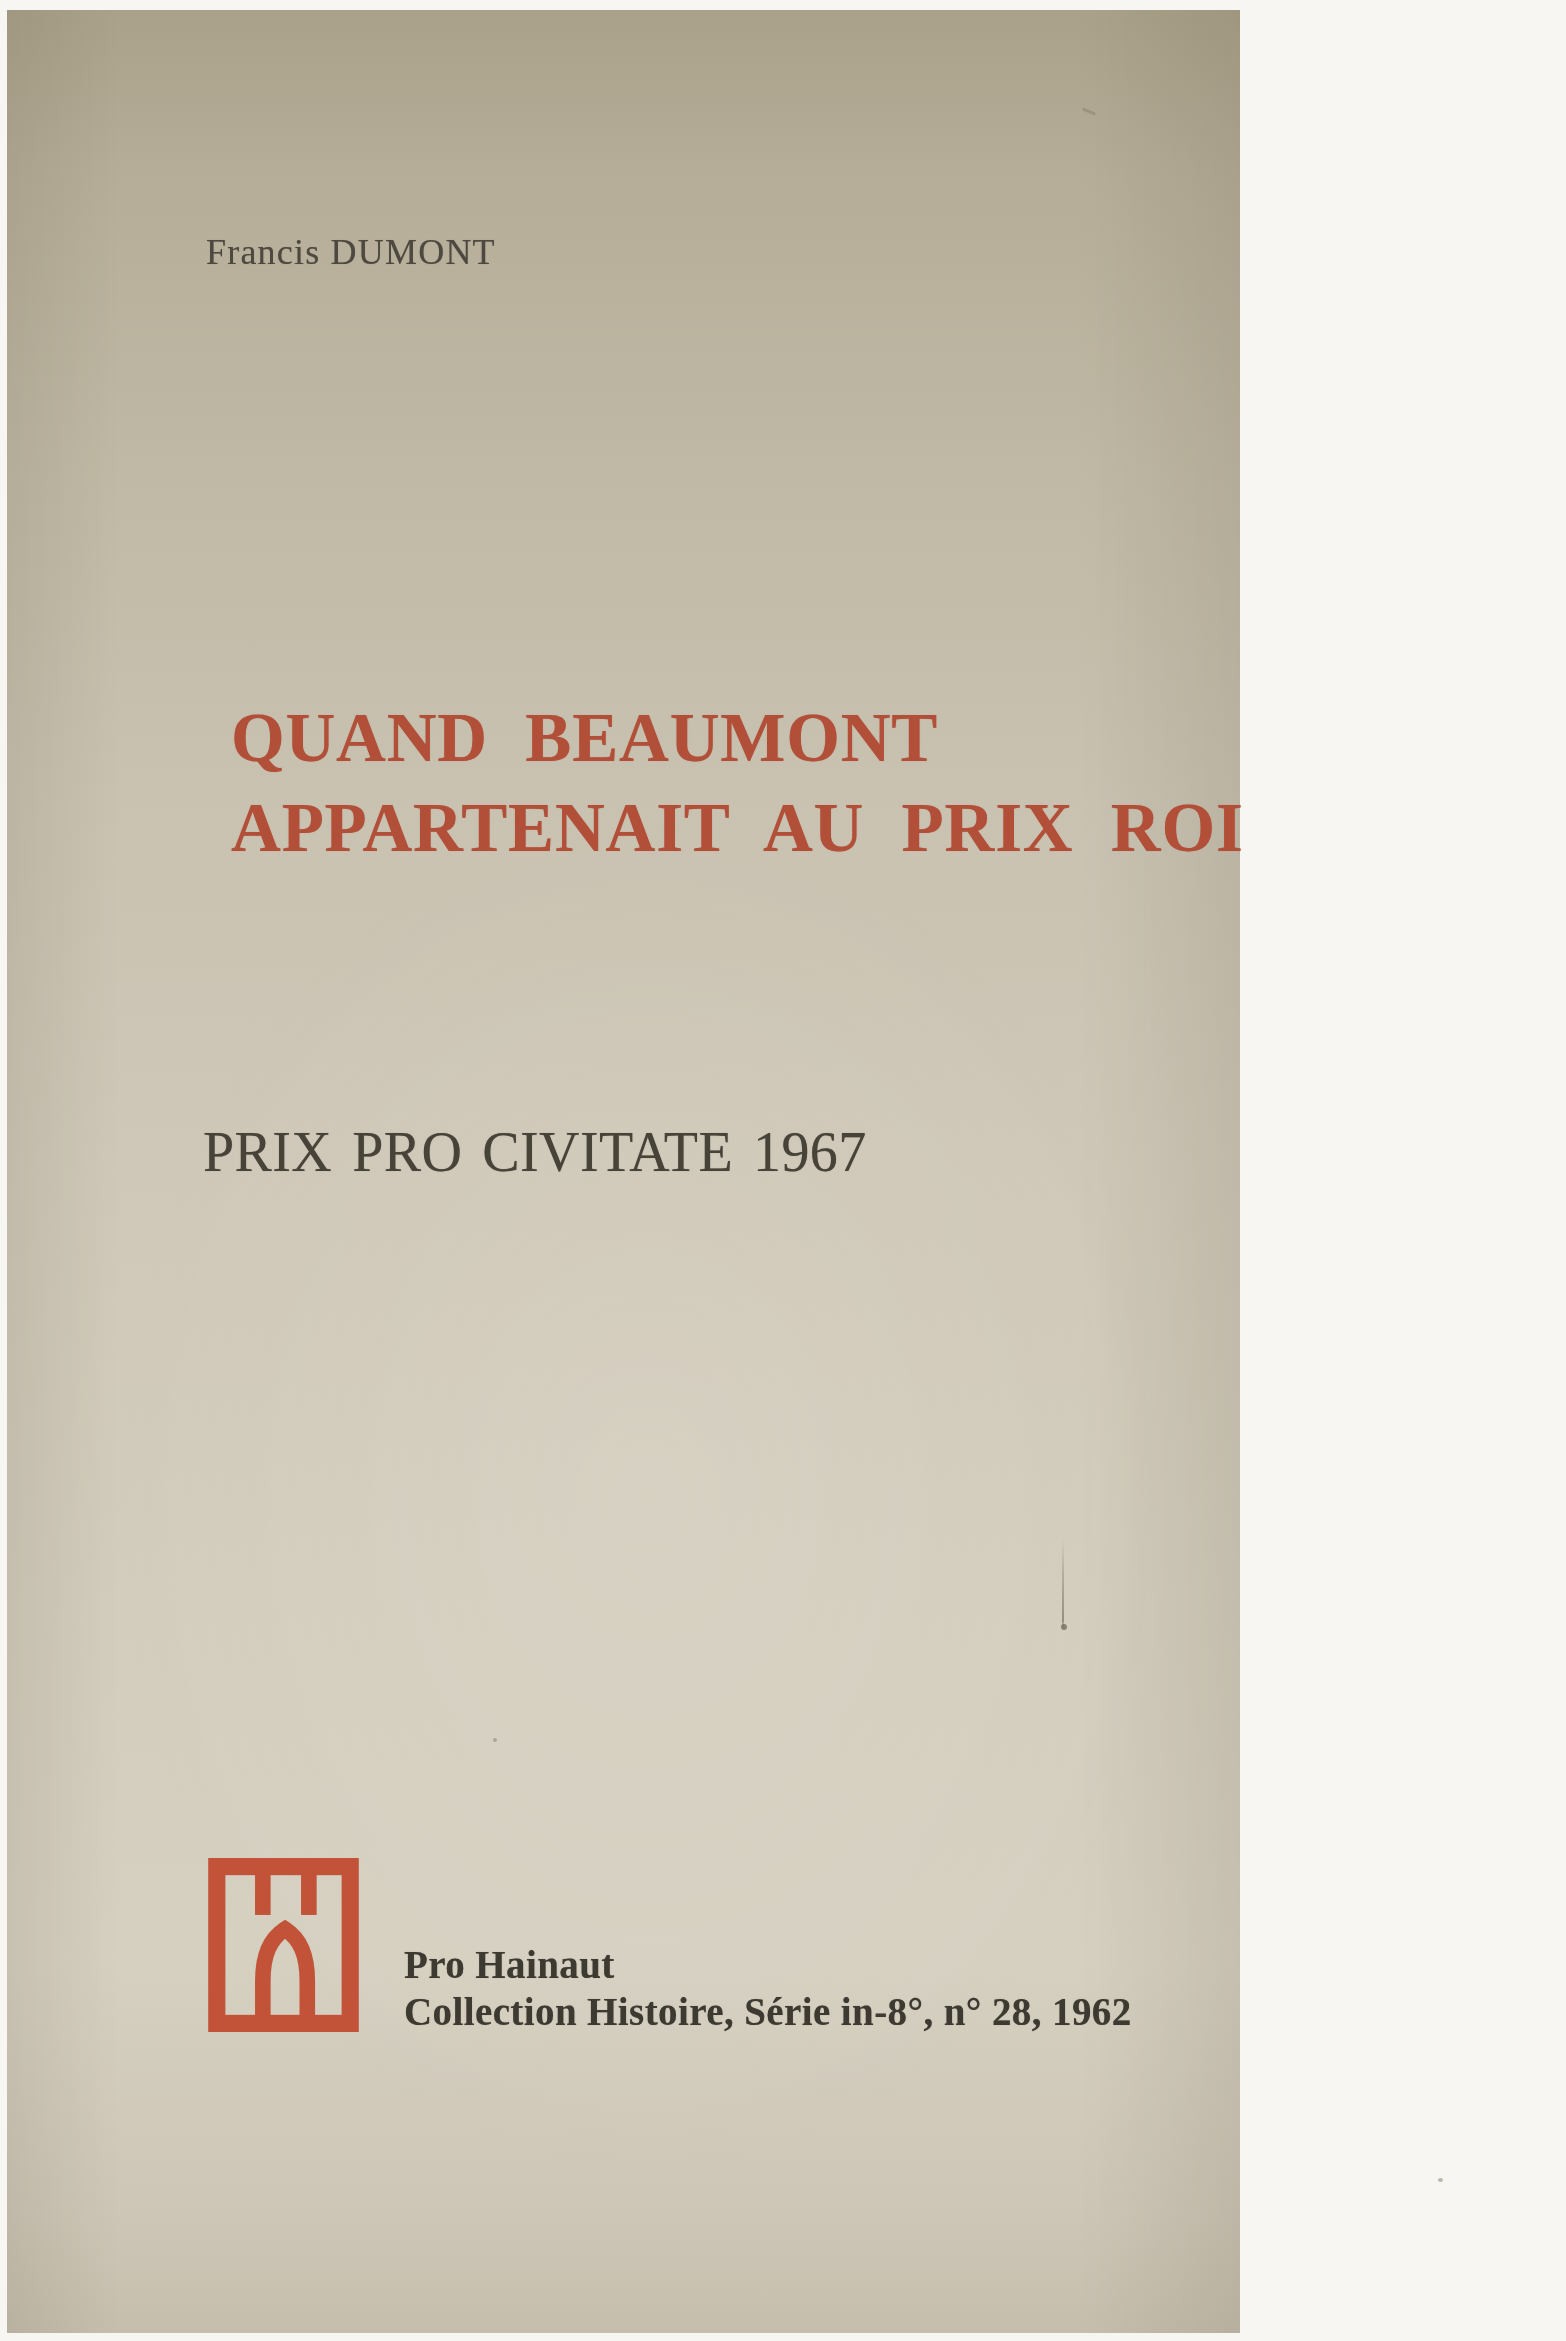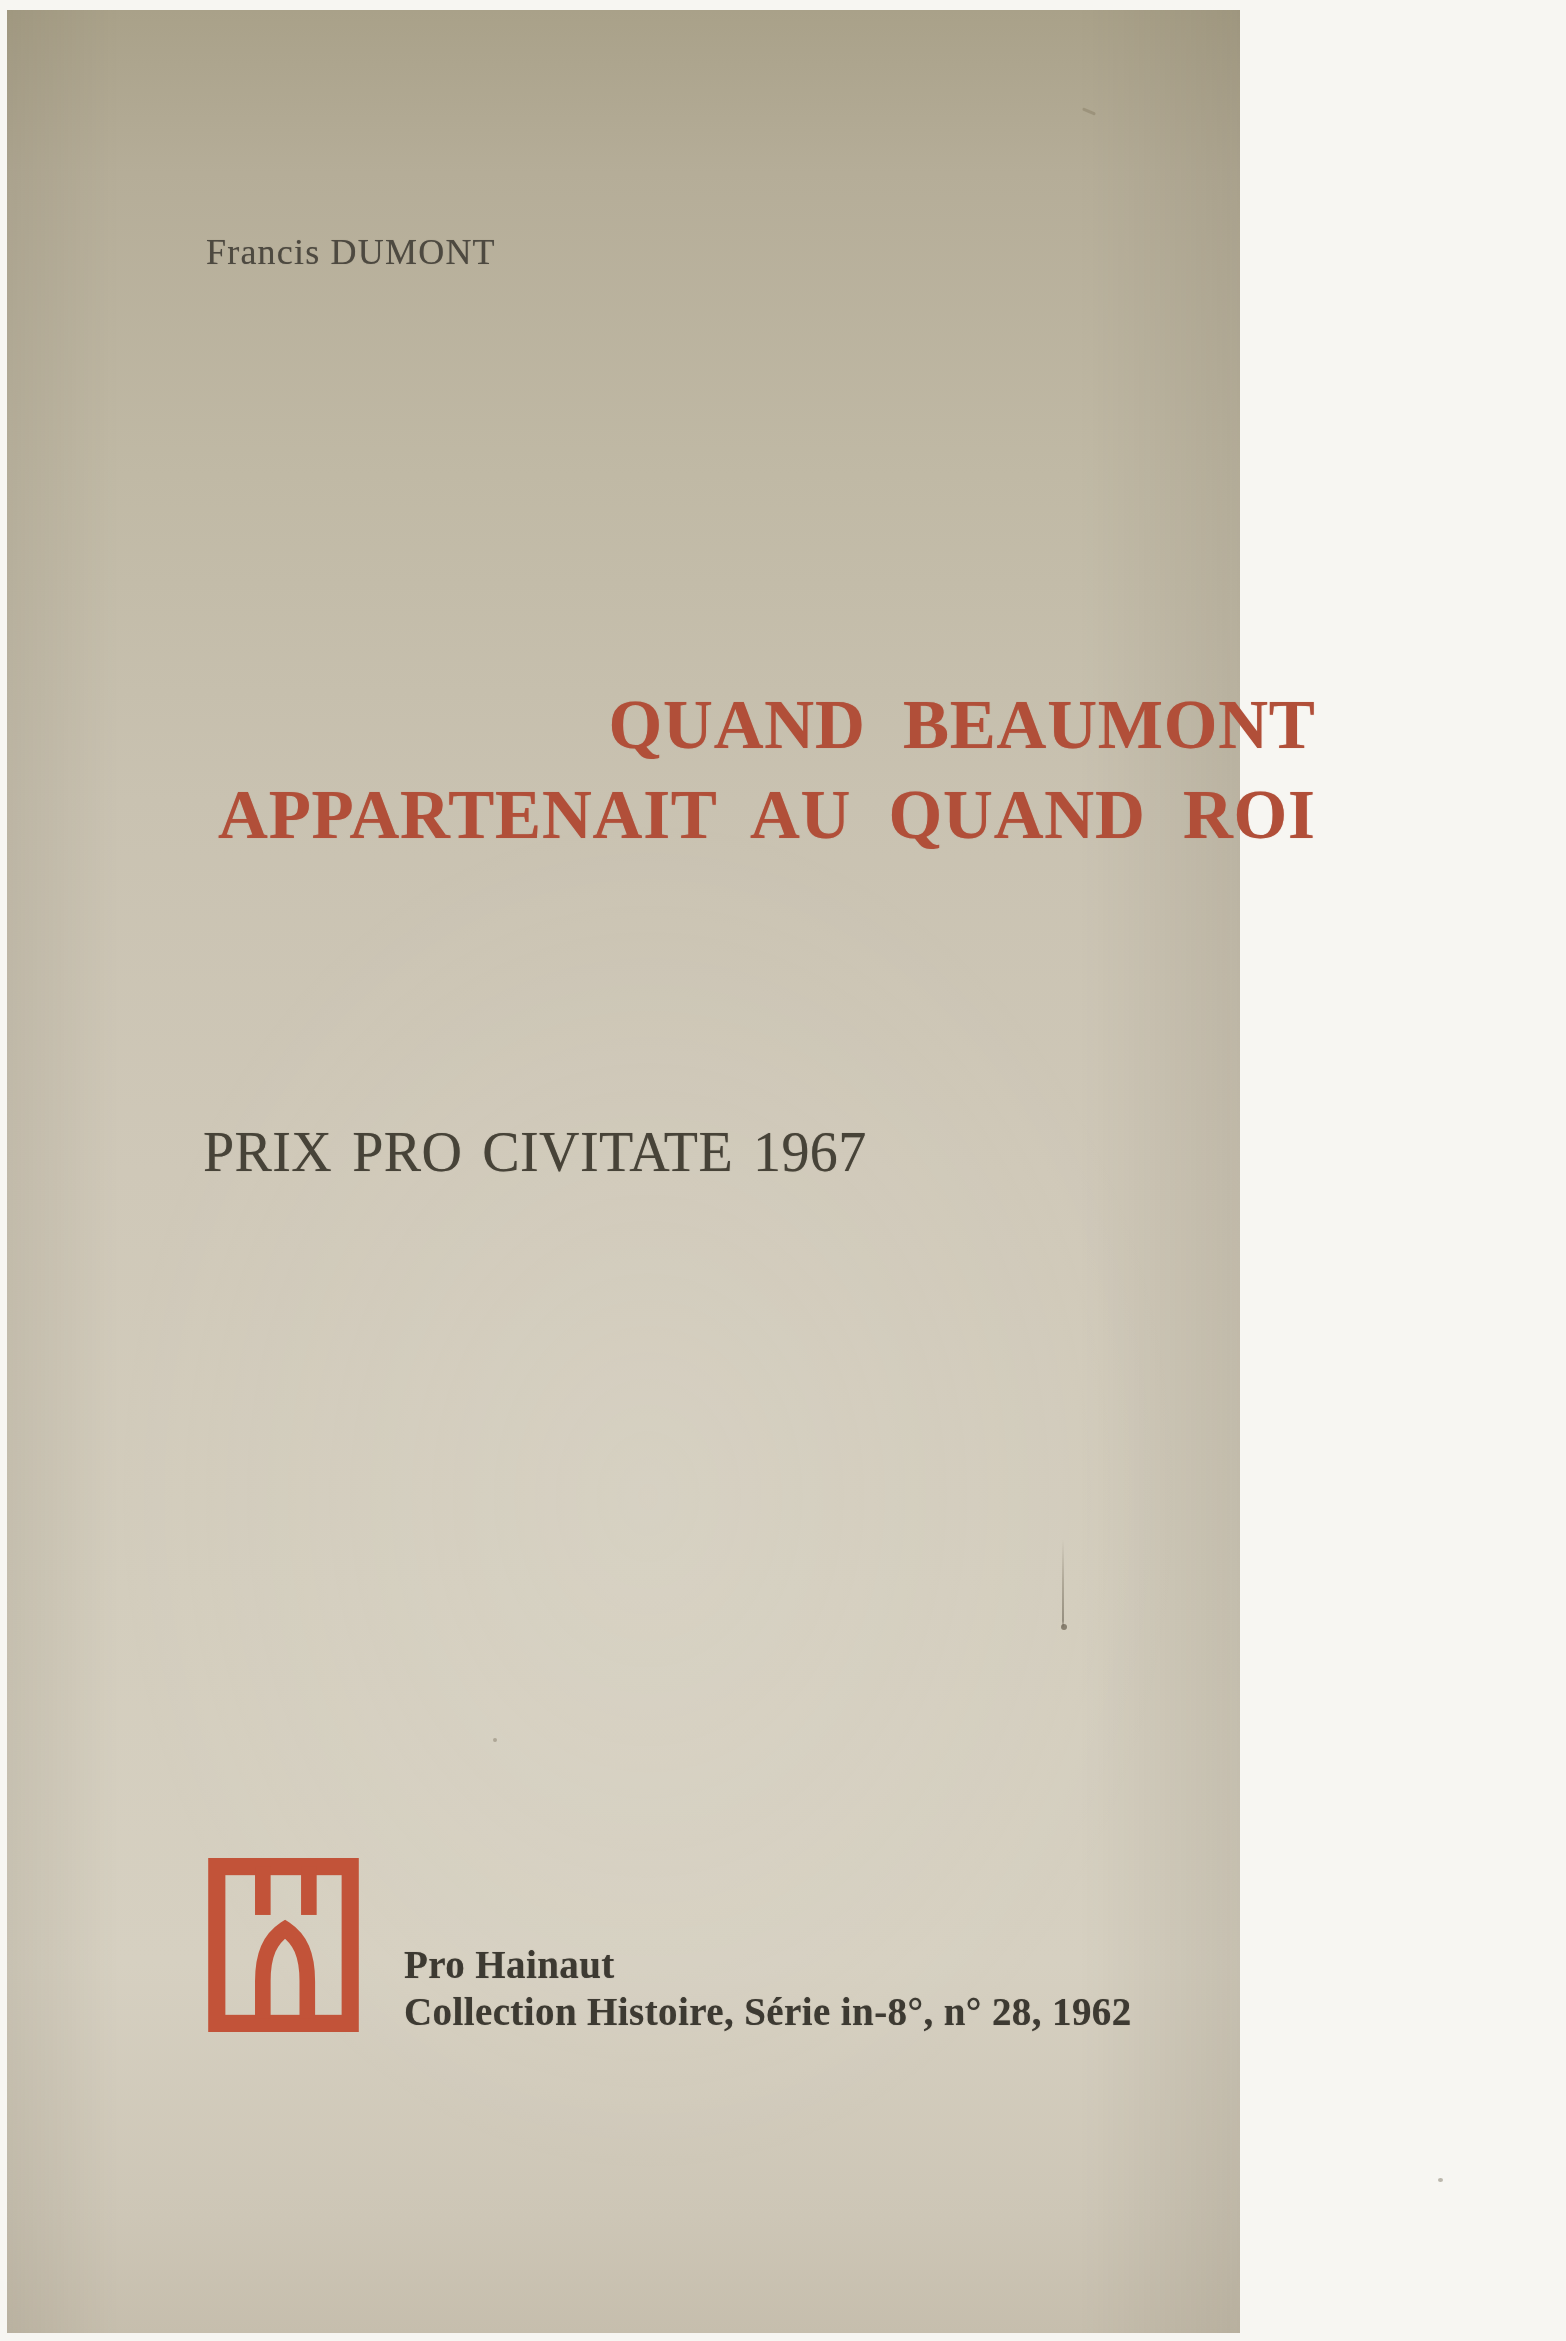--- a/index.html
+++ b/index.html
@@ -38,29 +38,28 @@
     letter-spacing: 1.2px;
     color: #4d4940;
     text-shadow: 0 0 0.8px rgba(70,65,55,0.45);
     white-space: nowrap;
   }
 
   .title {
     position: absolute;
     left: 211px;
     top: 670px;
-    margin: 0;
+    margin: 13px;
     font-size: 69px;
     font-weight: bold;
     line-height: 1.31;
     letter-spacing: 0.8px;
     word-spacing: 0.28em;
     color: #b14f39;
     text-shadow: 0 0 0.8px rgba(177,79,57,0.55);
-    text-align: right;
   }
   .title .tl { display: block; white-space: nowrap; }
 
   .subtitle {
     position: absolute;
     left: 212px;
     top: 918px;
     font-size: 39px;
     font-weight: bold;
     line-height: 1.22;
@@ -125,21 +124,21 @@
 </head>
 <body>
 
 <div class="scan">
   <div class="paper">
 
     <div class="author">Francis DUMONT</div>
 
     <h1 class="title">
       <span class="tl">QUAND BEAUMONT</span>
-      <span class="tl">APPARTENAIT AU QUAND ROI</span>
+      <span class="tl">APPARTENAIT AU PRIX ROI</span>
     </h1>
 
 
     <div class="prize">PRIX PRO CIVITATE 1967</div>
 
     <svg class="logo" viewBox="0 0 193 223" xmlns="http://www.w3.org/2000/svg" aria-hidden="true">
 
       <rect x="11" y="11" width="171" height="201" fill="none" stroke="#c25339" stroke-width="22"></rect>
 
       <rect x="60" y="11" width="20" height="62" fill="#c25339"></rect>

